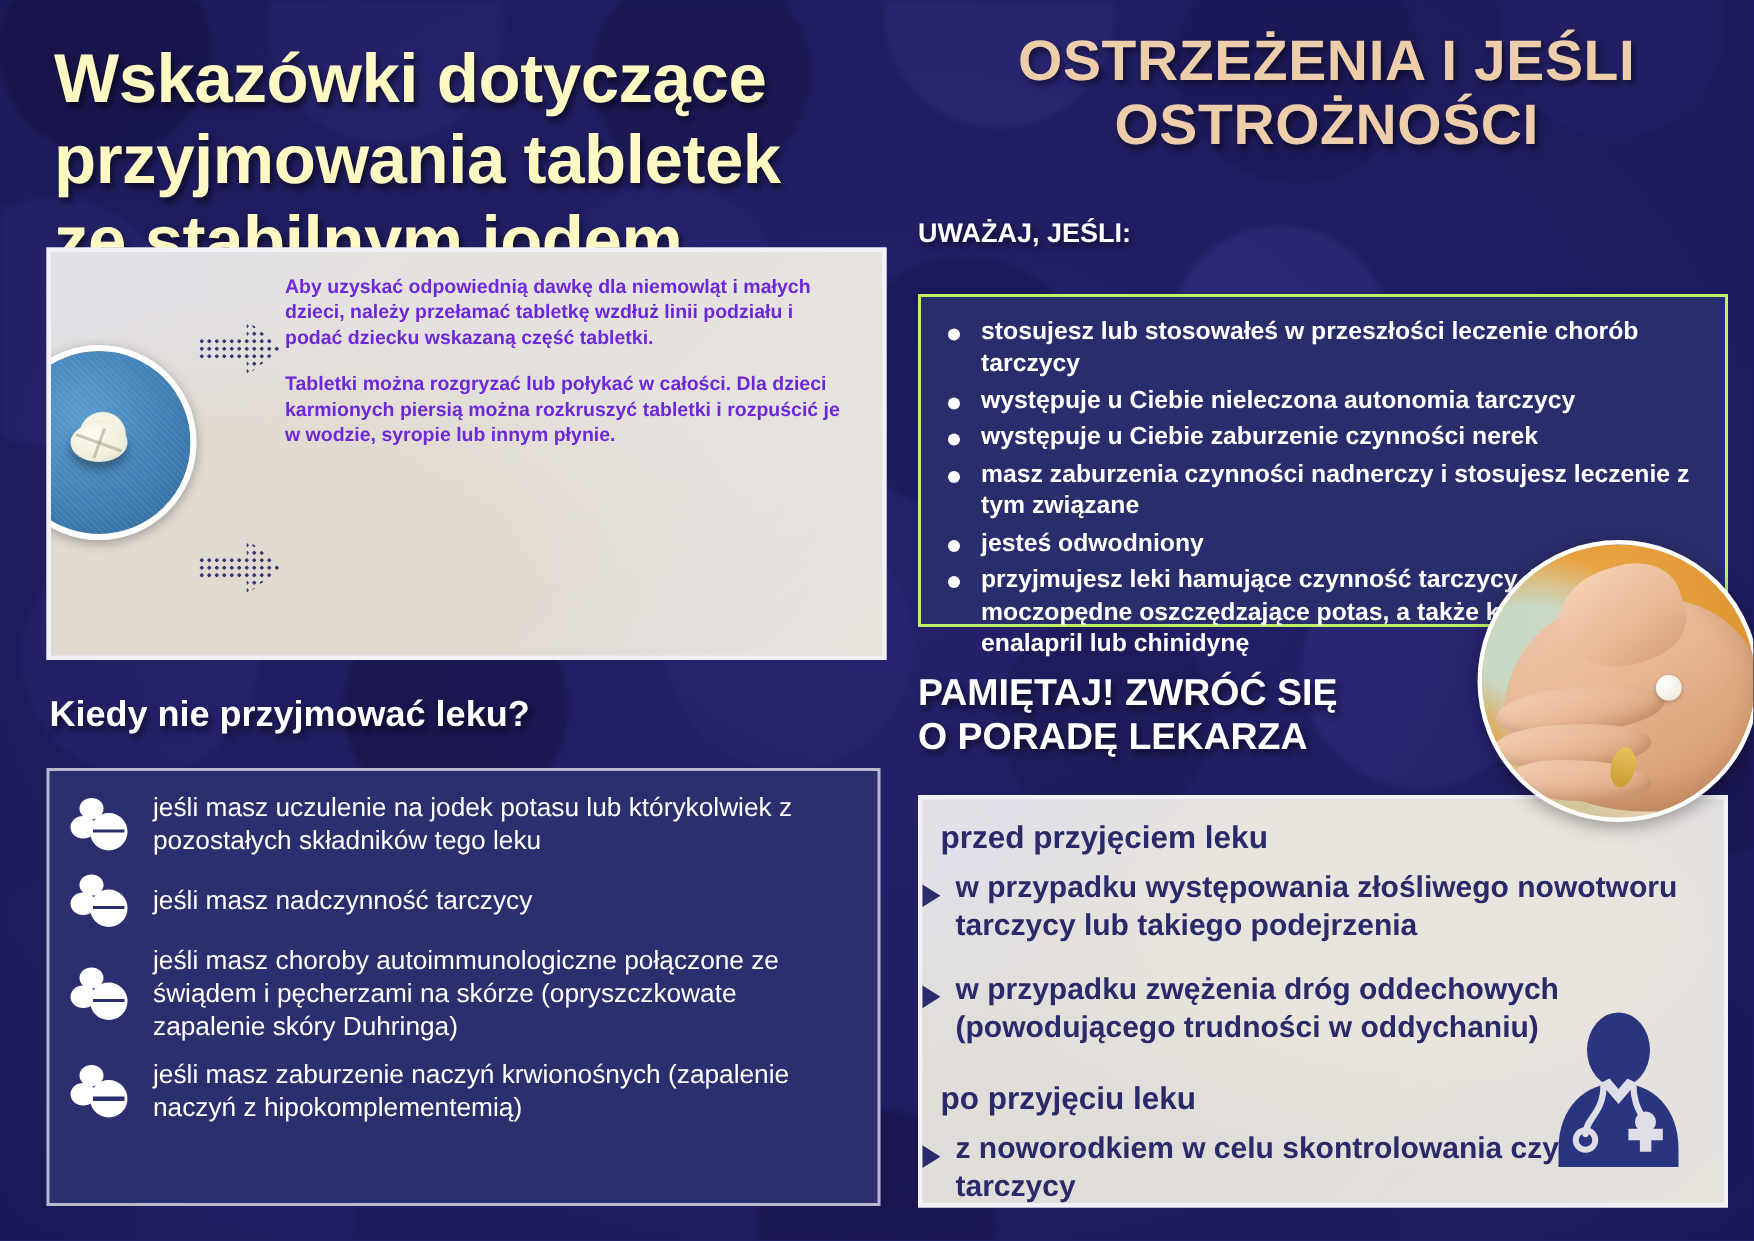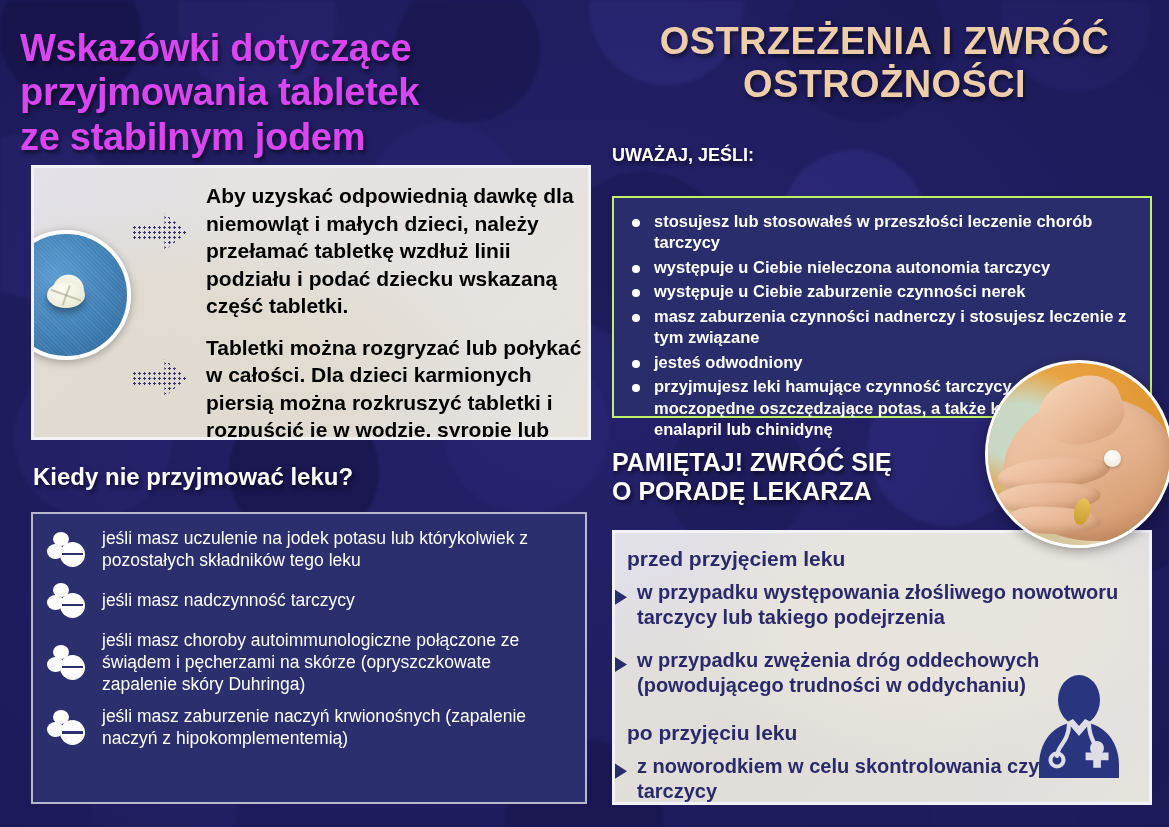--- a/index.html
+++ b/index.html
@@ -71,24 +71,24 @@
   }
   .col-right {
     position: absolute;
     left: 600px; top: 0;
     width: 569px; height: 827px;
   }
 
   
   .title-left {
     position: absolute;
-    left: 20px; top: 26px;
+    left: 36px; top: 26px;
     width: 540px;
-    color: #d946ef;
-    font-size: 38px;
+    color: #fef9c3;
+    font-size: 46px;
     font-weight: bold;
     line-height: 1.17;
     letter-spacing: -0.3px;
     text-shadow: 2px 3px 4px rgba(0,0,0,0.55);
   }
 
   .title-right {
     position: absolute;
     left: 10px; top: 20px;
     width: 549px;
@@ -145,24 +145,24 @@
     position: absolute;
     inset: 0;
     background:
       radial-gradient(ellipse at 20% 80%, rgba(225,218,205,0.85) 0 30%, transparent 60%),
       radial-gradient(ellipse at 70% 20%, rgba(232,228,222,0.7) 0 35%, transparent 65%),
       linear-gradient(135deg, #e4e2e8 0%, #dcdae4 45%, #e8e4dd 100%);
   }
 
   .tips-text {
     position: absolute;
-    left: 172px; top: 14px;
+    left: 156px; top: 14px;
     width: 380px;
-    color: #000000;
-    font-size: 21px;
+    color: #6d28d9;
+    font-size: 13px;
     font-weight: bold;
     line-height: 1.31;
   }
   .tips-text p + p { margin-top: 14px; }
 
   
   .pill-photo {
     position: absolute;
     left: -33px; top: 62px;
     width: 130px; height: 130px;
@@ -493,21 +493,21 @@
         </span>
         <span class="ci-text">jeśli masz zaburzenie naczyń krwionośnych (zapalenie naczyń z hipokomplementemią)</span>
       </div>
 
     </div>
   </div>
 
   <div class="col-right">
 
     <div class="title-right">
-      <div>OSTRZEŻENIA I ZWRÓĆ</div>
+      <div>OSTRZEŻENIA I JEŚLI</div>
       <div>OSTROŻNOŚCI</div>
     </div>
 
     <div class="subhead subhead-uwazaj">UWAŻAJ, JEŚLI:</div>
 
     <div class="panel-warn">
 
       <div class="warn-item">
         <span class="warn-bullet"></span>
         <span class="warn-text">stosujesz lub stosowałeś w przeszłości leczenie chorób tarczycy</span>

